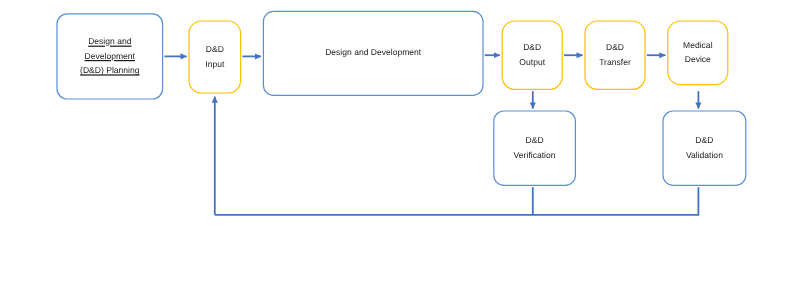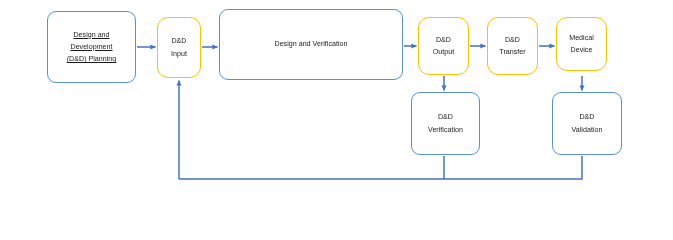--- a/index.html
+++ b/index.html
@@ -88,21 +88,21 @@
 Development
 (D&amp;D) Planning</span>
   </div>
 
   <div class="node node-gold" style="left:157px; top:17px; width:44px; height:61px;">
     <span class="node-label">D&amp;D
 Input</span>
   </div>
 
   <div class="node node-blue" style="left:219px; top:9px; width:184px; height:71px;">
-    <span class="node-label">Design and Verification</span>
+    <span class="node-label">Design and Development</span>
   </div>
 
   <div class="node node-gold" style="left:418px; top:17px; width:51px; height:58px;">
     <span class="node-label">D&amp;D
 Output</span>
   </div>
 
   <div class="node node-gold" style="left:487px; top:17px; width:51px; height:58px;">
     <span class="node-label">D&amp;D
 Transfer</span>

